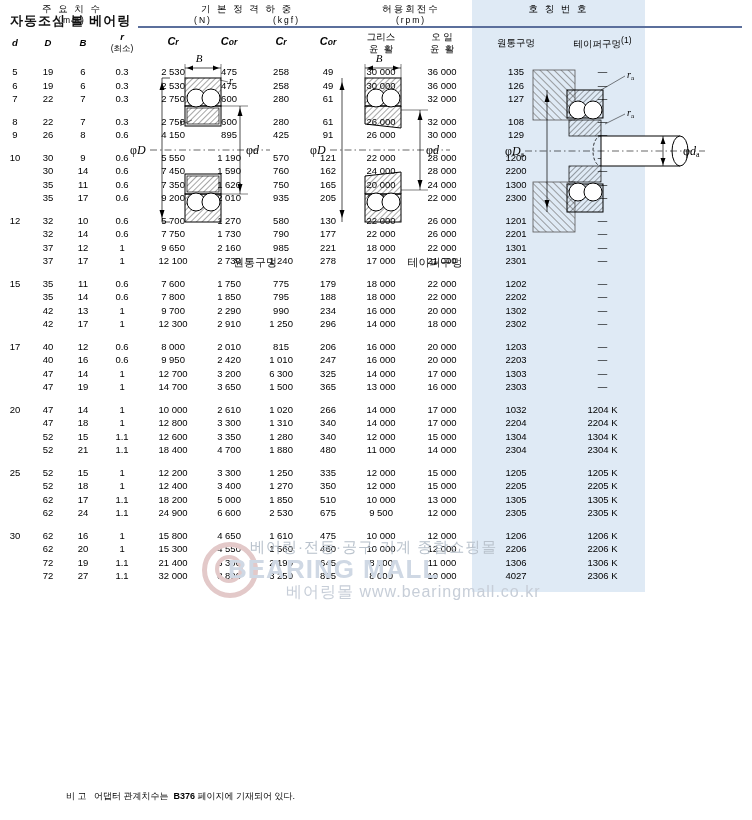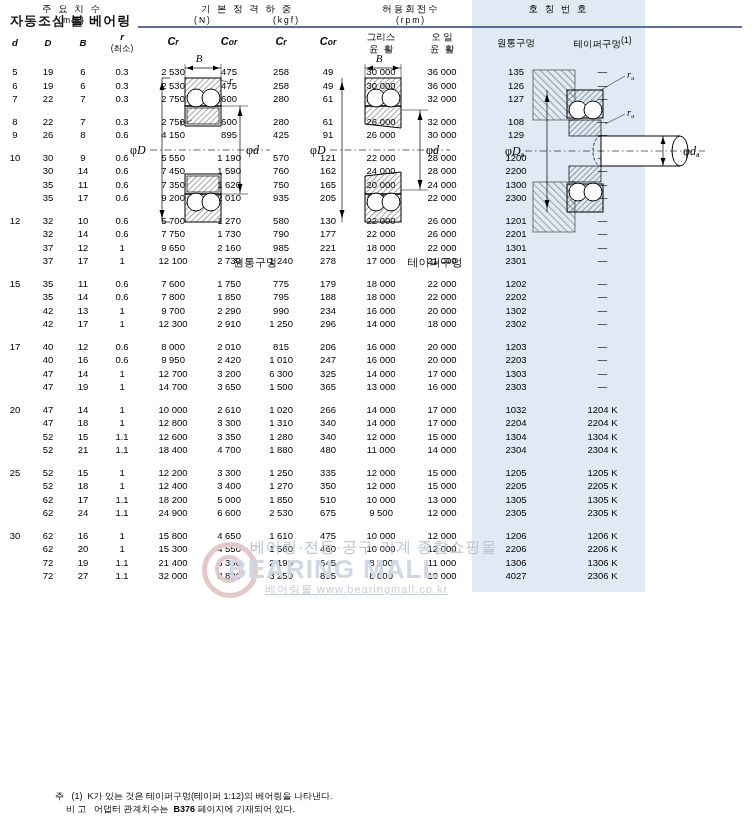--- a/index.html
+++ b/index.html
@@ -70,22 +70,22 @@
   }
   .wm-txt1{
     position:absolute;left:40px;top:0;font-size:15px;color:#b9c2cc;
     letter-spacing:1px;white-space:nowrap;
   }
   .wm-txt2{
     position:absolute;left:18px;top:16px;font-size:26px;color:#cfd8e4;
     font-weight:bold;letter-spacing:1px;white-space:nowrap;
   }
   .wm-txt3{
-    position:absolute;left:55px;top:44px;font-size:11px;color:#c7ced8;
-    letter-spacing:1px;white-space:nowrap;text-decoration:underline;
+    position:absolute;left:76px;top:44px;font-size:16px;color:#c7ced8;
+    letter-spacing:1px;white-space:nowrap;
   }
   .wm-circ{
     position:absolute;left:-8px;top:4px;width:46px;height:46px;
     border:5px solid #e3c9c9;border-radius:50%;
   }
   .wm-circ:after{
     content:"";position:absolute;left:8px;top:8px;width:20px;height:20px;
     border:4px solid #e3c9c9;border-radius:50%;
   }
 </style>
@@ -832,25 +832,20 @@
   </table>
 
   <div class="wm">
     <div class="wm-circ"></div>
     <div class="wm-txt1">베어링·전동·공구·기계 종합쇼핑몰</div>
     <div class="wm-txt2">BEARING MALL</div>
     <div class="wm-txt3">베어링몰  www.bearingmall.co.kr</div>
   </div>
 
   <div class="notes">
-    <div>
-      <span>주</span>&nbsp;&nbsp;
-      <span>(1)</span>&nbsp;
-      <span>K가 있는 것은 테이퍼구멍(테이퍼 1:12)의 베어링을 나타낸다.</span>
-    </div>
     <div class="l2">
       <span>비  고</span>&nbsp;&nbsp;
       <span>어댑터 관계치수는</span>&nbsp;
       <span class="bold">B376</span>
       <span>페이지에 기재되어 있다.</span>
     </div>
   </div>
 
 </div>
 

